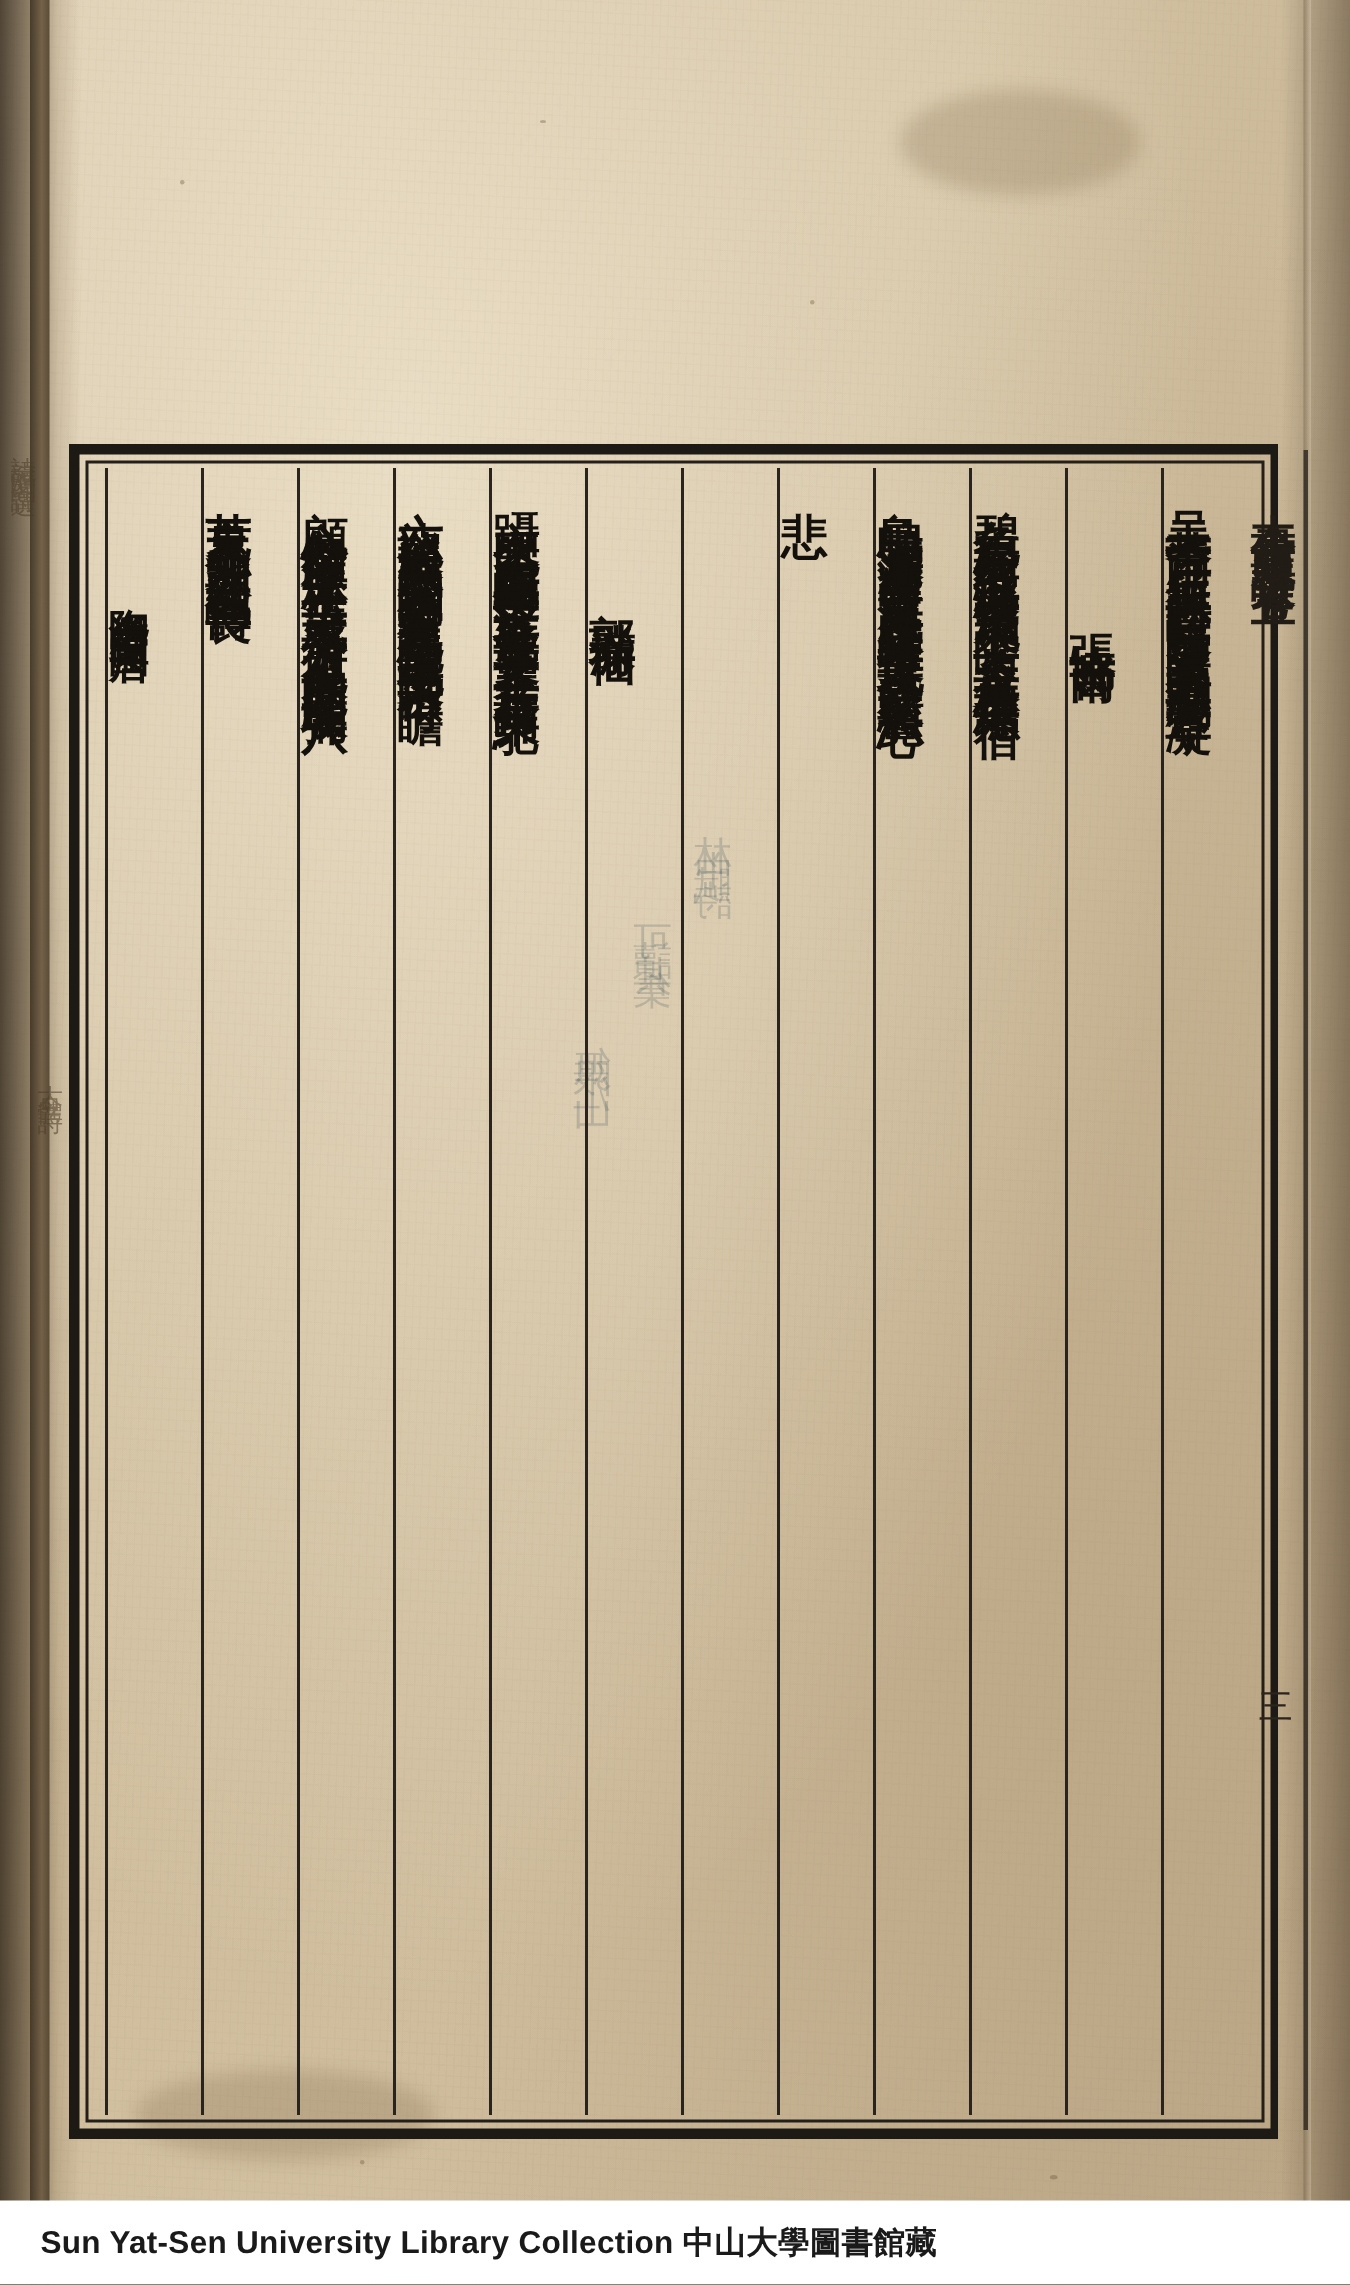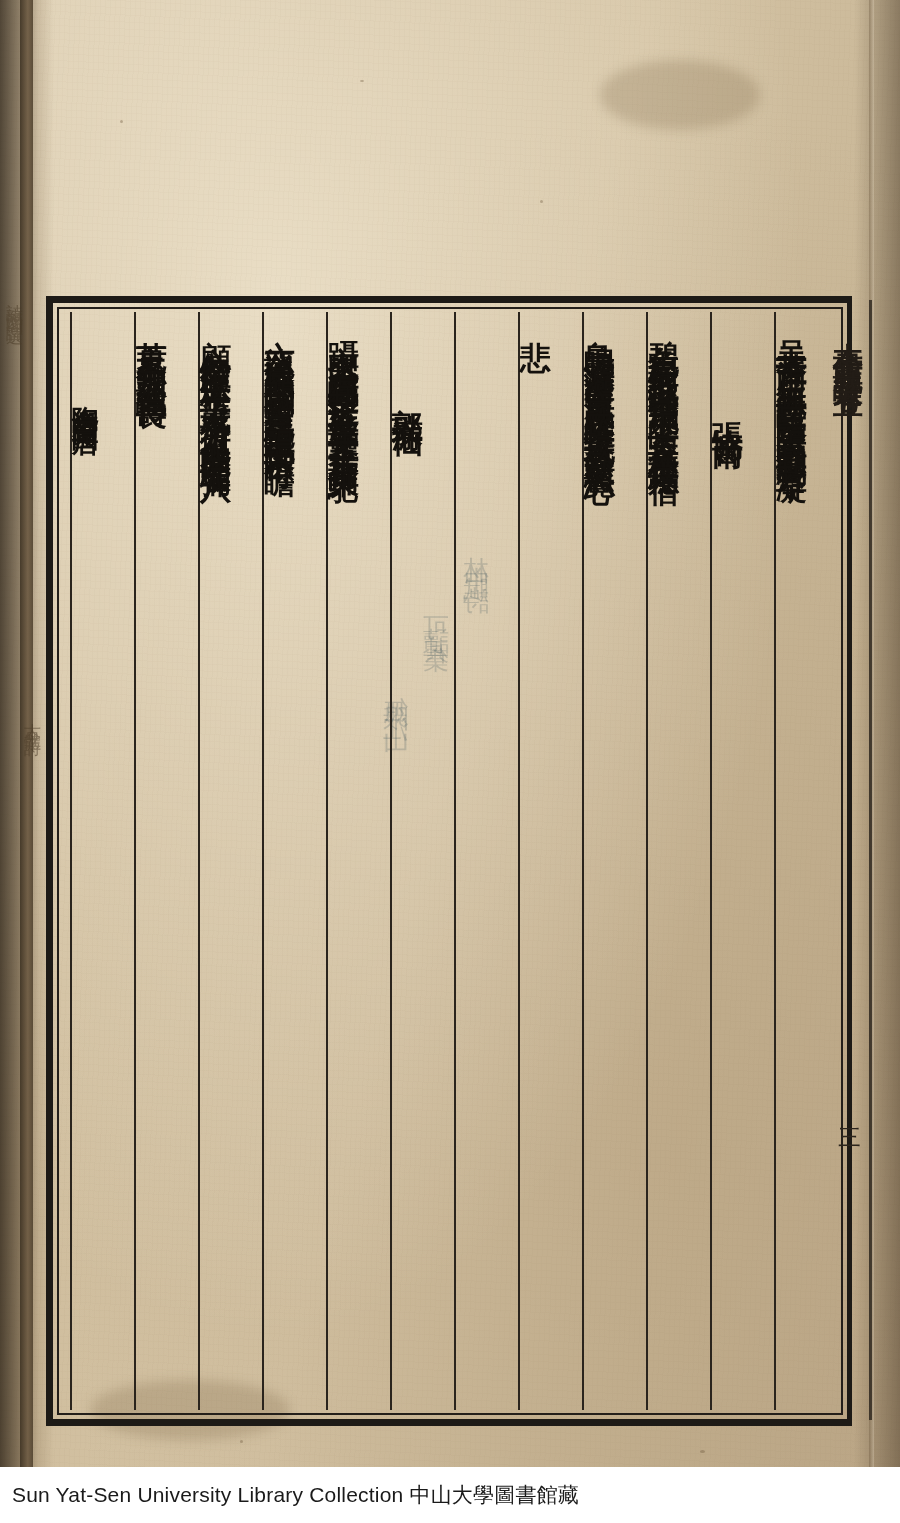--- a/index.html
+++ b/index.html
@@ -192,23 +192,23 @@
     left: 0; bottom: 0;
     width: 100%;
     height: 56px;
     background: #ffffff;
     display: flex;
     align-items: center;
   }
   .footer span {
     font-family: "Liberation Sans", sans-serif;
     font-size: 21px;
-    font-weight: 400;
+    font-weight: 700;
     color: #1a1a1a;
-    padding-left: 12px;
+    padding-left: 27px;
     letter-spacing: .2px;
   }
 
   
   .smudge {
     position: absolute;
     border-radius: 50%;
     filter: blur(6px);
     background: rgba(110,85,55,0.22);
   }

